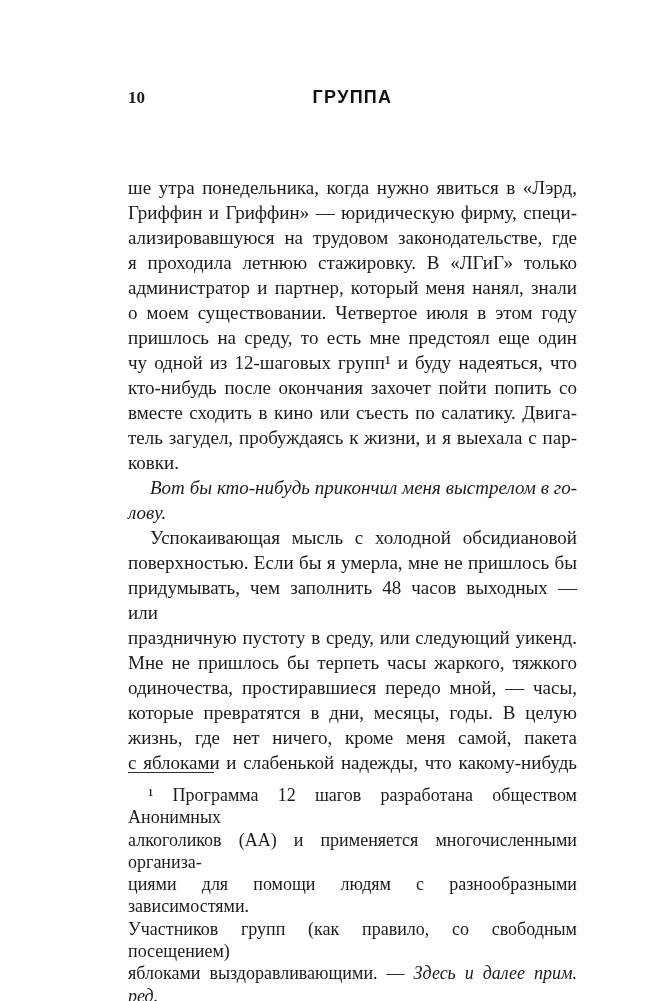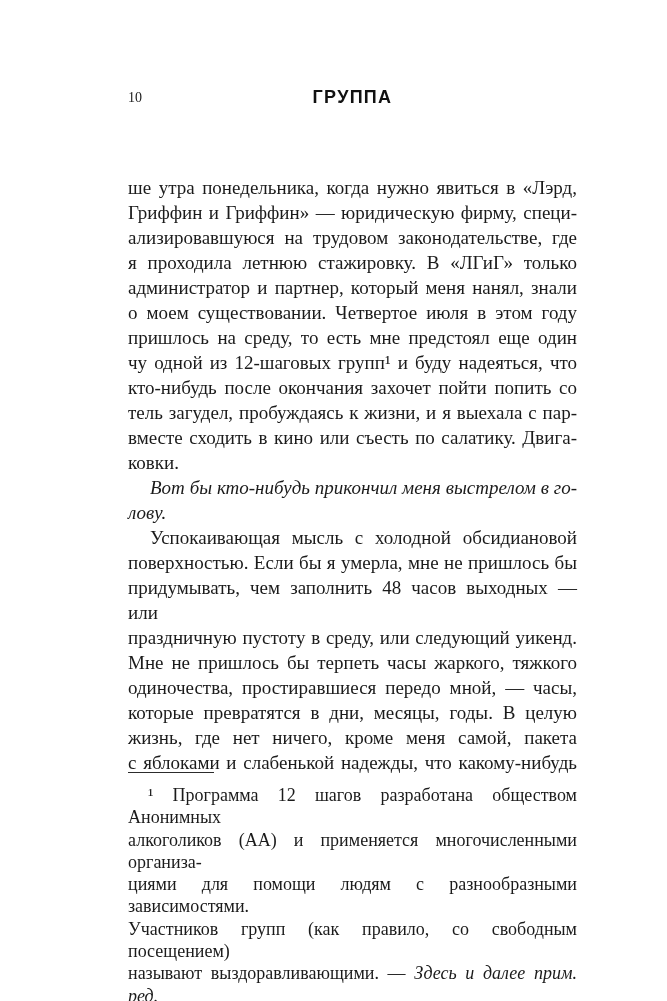--- a/index.html
+++ b/index.html
@@ -20,22 +20,23 @@
     position: absolute;
     left: 128px;
     top: 88px;
     width: 449px;
     height: 18px;
   }
   .folio {
     position: absolute;
     left: 0;
     top: 1px;
-    font-size: 14px;
+    font-size: 17px;
     line-height: 17px;
+    font-weight: bold;
   }
   .running-title {
     position: absolute;
     left: 0;
     top: 0;
     width: 100%;
     text-align: center;
     font-family: "Liberation Sans", sans-serif;
     font-weight: bold;
     font-size: 18px;
@@ -104,22 +105,22 @@
   <div class="textblock">
     <div class="line">ше утра понедельника, когда нужно явиться в «Лэрд,</div>
     <div class="line">Гриффин и Гриффин» — юридическую фирму, специ-</div>
     <div class="line">ализировавшуюся на трудовом законодательстве, где</div>
     <div class="line">я проходила летнюю стажировку. В «ЛГиГ» только</div>
     <div class="line">администратор и партнер, который меня нанял, знали</div>
     <div class="line">о моем существовании. Четвертое июля в этом году</div>
     <div class="line">пришлось на среду, то есть мне предстоял еще один</div>
     <div class="line">чу одной из 12-шаговых групп¹ и буду надеяться, что</div>
     <div class="line">кто-нибудь после окончания захочет пойти попить со</div>
+    <div class="line">вместе сходить в кино или съесть по салатику. Двига-</div>
     <div class="line">тель загудел, пробуждаясь к жизни, и я выехала с пар-</div>
-    <div class="line">вместе сходить в кино или съесть по салатику. Двига-</div>
     <div class="line last">ковки.</div>
 
     <div class="line italic indent">Вот бы кто-нибудь прикончил меня выстрелом в го-</div>
     <div class="line italic last">лову.</div>
 
     <div class="line indent">Успокаивающая мысль с холодной обсидиановой</div>
     <div class="line">поверхностью. Если бы я умерла, мне не пришлось бы</div>
     <div class="line">придумывать, чем заполнить 48 часов выходных — или</div>
     <div class="line">праздничную пустоту в среду, или следующий уикенд.</div>
     <div class="line">Мне не пришлось бы терпеть часы жаркого, тяжкого</div>
@@ -128,16 +129,16 @@
     <div class="line">жизнь, где нет ничего, кроме меня самой, пакета</div>
     <div class="line">с яблоками и слабенькой надежды, что какому-нибудь</div>
   </div>
 
   <div class="footnote">
     <div class="footnote-divider"></div>
     <div class="fn-line indent">¹ Программа 12 шагов разработана обществом Анонимных</div>
     <div class="fn-line">алкоголиков (АА) и применяется многочисленными организа-</div>
     <div class="fn-line">циями для помощи людям с разнообразными зависимостями.</div>
     <div class="fn-line">Участников групп (как правило, со свободным посещением)</div>
-    <div class="fn-line last"><span>называют выздоравливающими. — </span><span class="italic">Здесь и далее прим. ред.</span></div>
+    <div class="fn-line last"><span>яблоками выздоравливающими. — </span><span class="italic">Здесь и далее прим. ред.</span></div>
   </div>
 
 </div>
 
 </body></html>

